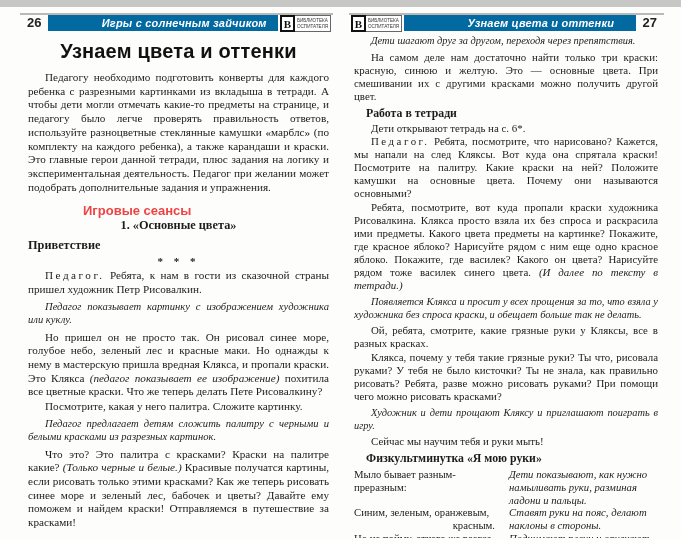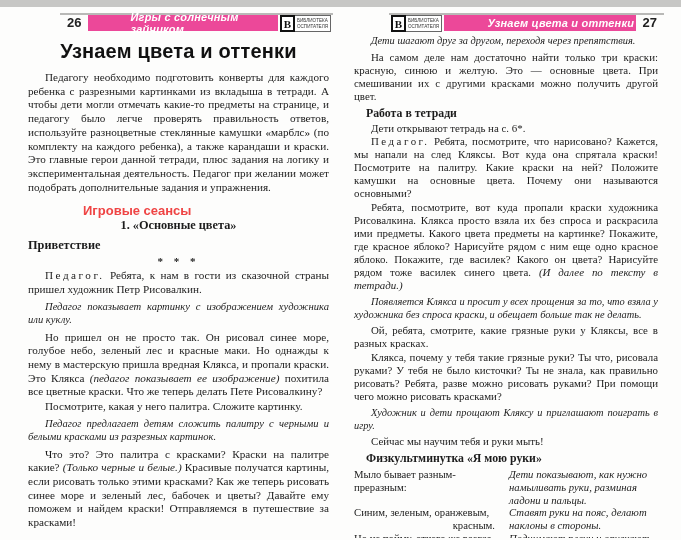--- a/index.html
+++ b/index.html
@@ -15,29 +15,28 @@
     background: #c7c7c5;
   }
   .page { position: absolute; top: 13px; height: 525px; overflow: hidden; }
   #page-left  { left: 20px;  width: 313px; }
   #page-right { left: 349px; width: 315px; }
 
   
   .runhead {
     display: flex; align-items: stretch; height: 18px;
     border-top: 2px solid #b9b9b7;
-    margin-left: 40px;
   }
   .pagenum {
     font-family: "Liberation Sans", sans-serif;
     font-weight: bold; font-size: 13px; line-height: 16px;
     padding: 0 7px; color: #222;
   }
   .runbar {
-    flex: 1; background: #ec4899; color: #fff;
+    flex: 1; background: #0369a1; color: #fff;
     font-family: "Liberation Sans", sans-serif;
     font-style: italic; font-weight: bold; font-size: 11px;
     display: flex; align-items: center; justify-content: center;
     letter-spacing: .2px;
     padding-left: 42px;
   }
   .logo { display: flex; align-items: stretch; margin: 0 2px; height: 17px; }
   .logo-letter {
     border: 2px solid #111; background: #fff; color: #111;
     font-family: "Liberation Serif", serif; font-weight: bold;

